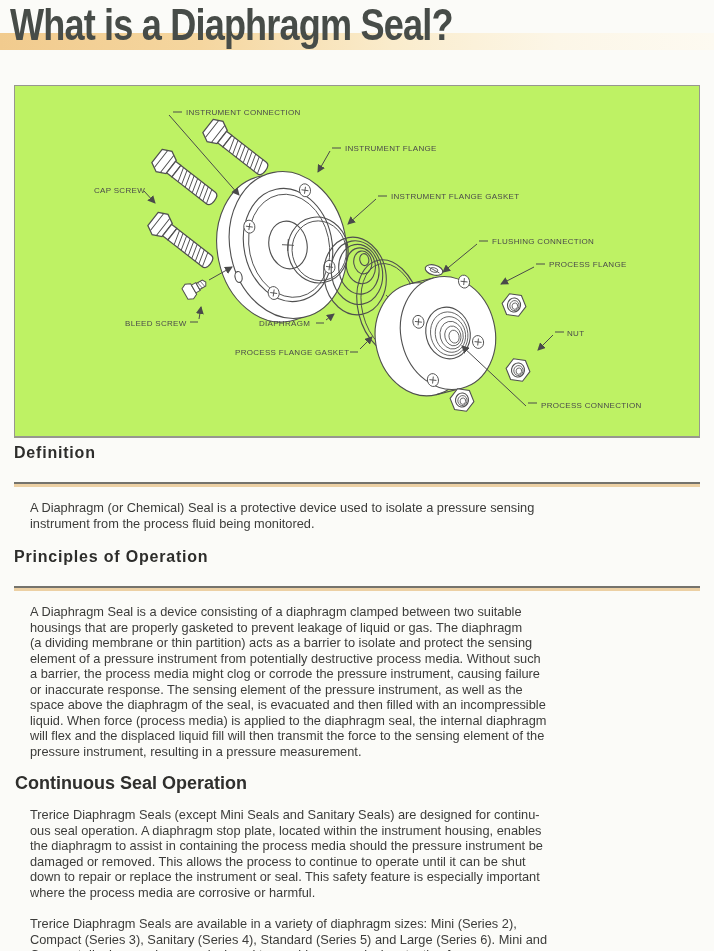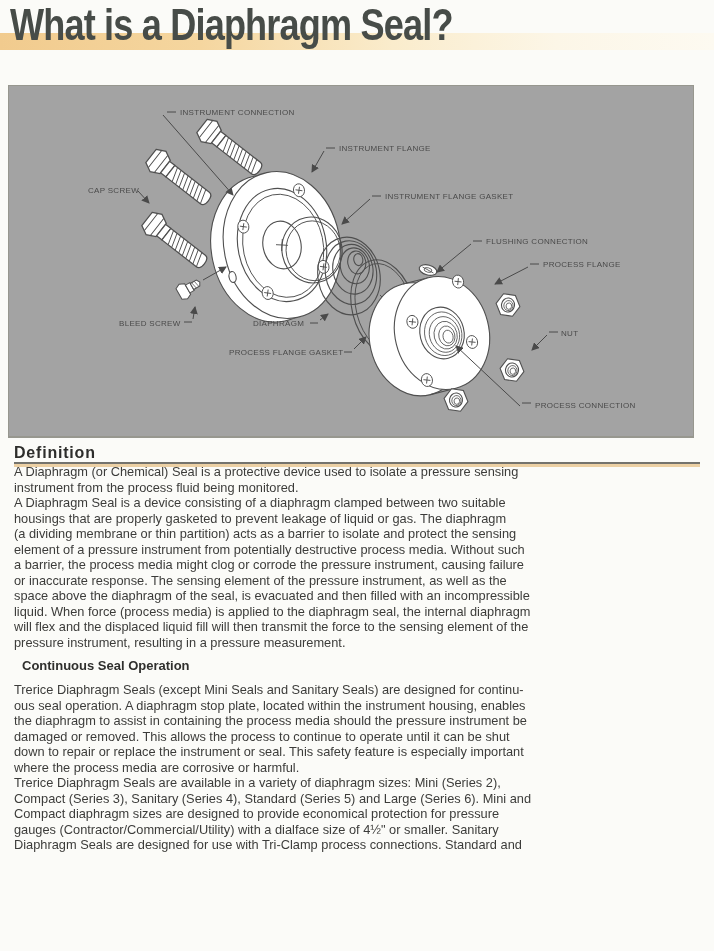--- a/index.html
+++ b/index.html
@@ -15,40 +15,40 @@
     position:absolute;top:33px;left:0;width:714px;height:17px;
     background:linear-gradient(to right,#f1cb8e 0%,#f5d69f 28%,#faeccc 55%,#fcf6e7 78%,#fdfaf1 100%);
   }
   h1.page-title{
     position:absolute;top:1px;left:10px;margin:0;
     font-size:44px;line-height:48px;font-weight:700;
     color:#474c48;letter-spacing:-1px;white-space:nowrap;
     transform:scaleX(0.82);transform-origin:0 0;
   }
   .diagram{
-    position:absolute;top:85px;left:8px;width:684px;height:350px;
-    background:#a3a3a3;
+    position:absolute;top:85px;left:14px;width:684px;height:350px;
+    background:#bef264;
     border:1px solid #97978f;border-bottom-width:2px;
   }
   .diagram svg{display:block;}
   .content{position:absolute;top:443px;left:14px;width:686px;}
   h2.sec{
     font-size:16px;line-height:19px;font-weight:700;color:#2d2d2b;
-    letter-spacing:0.8px;margin:0;padding-bottom:0;
+    letter-spacing:0.8px;margin:0;padding-bottom:20px;
     border-bottom:2px solid #74736d;position:relative;
   }
   h2.sec::after{
     content:"";position:absolute;left:0;right:0;bottom:-5px;height:3px;
     background:#ecd0a4;
   }
   h3.sub{
-    font-size:13px;line-height:16px;font-weight:700;color:#2f2f2d;margin:8px;
+    font-size:18px;line-height:16px;font-weight:700;color:#2f2f2d;margin:1px;
   }
   p.body{
-    font-size:12.8px;line-height:15.5px;margin:0;max-width:600px;
+    font-size:12.8px;line-height:15.5px;margin:16px;max-width:600px;
     white-space:pre-line;color:#3c3c3a;
   }
   .mt5{margin-top:5px}.mt7{margin-top:7px}.mt12{margin-top:12px}
   .mt4{margin-top:4px}.mt10{margin-top:10px}.mt16{margin-top:16px}
   .labels text{font:8px "Liberation Sans",sans-serif;fill:#4a4a4a;letter-spacing:0.3px;}
   .ln{stroke:#4a4a4a;stroke-width:1;fill:none;}
 </style>
 </head>
 <body>
 
@@ -203,20 +203,21 @@
     <text x="526" y="322">PROCESS CONNECTION</text>
   </g>
 </svg>
 </div>
 
 <div class="content">
   <h2 class="sec mt5">Definition</h2>
   <p class="body mt7">A Diaphragm (or Chemical) Seal is a protective device used to isolate a pressure sensing
 instrument from the process fluid being monitored.</p>
 
+  <h2 class="sec mt12">Principles of Operation</h2>
   <p class="body mt4">A Diaphragm Seal is a device consisting of a diaphragm clamped between two suitable
 housings that are properly gasketed to prevent leakage of liquid or gas. The diaphragm
 (a dividing membrane or thin partition) acts as a barrier to isolate and protect the sensing
 element of a pressure instrument from potentially destructive process media. Without such
 a barrier, the process media might clog or corrode the pressure instrument, causing failure
 or inaccurate response. The sensing element of the pressure instrument, as well as the
 space above the diaphragm of the seal, is evacuated and then filled with an incompressible
 liquid. When force (process media) is applied to the diaphragm seal, the internal diaphragm
 will flex and the displaced liquid fill will then transmit the force to the sensing element of the
 pressure instrument, resulting in a pressure measurement.</p>

